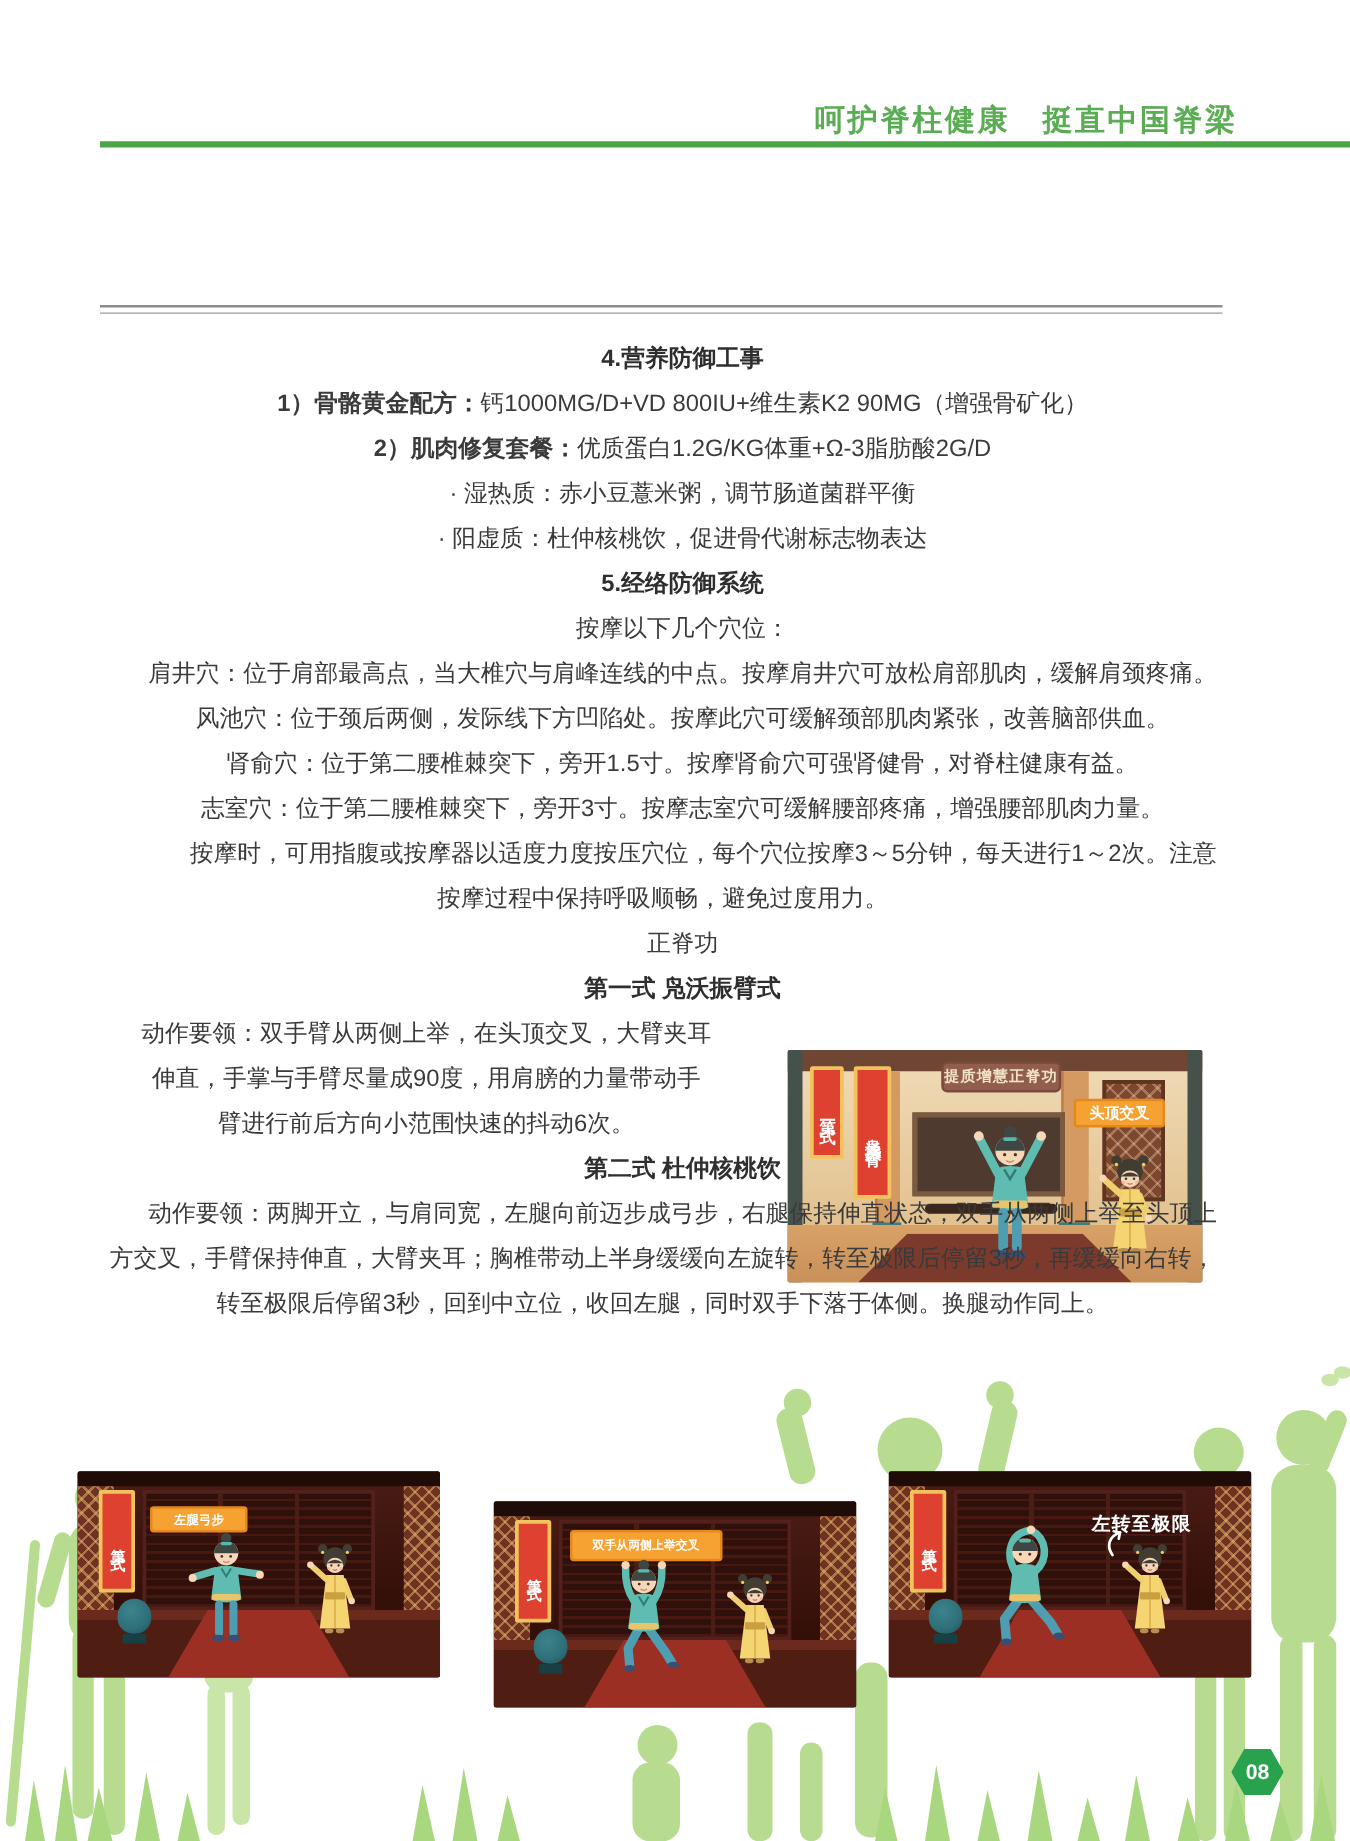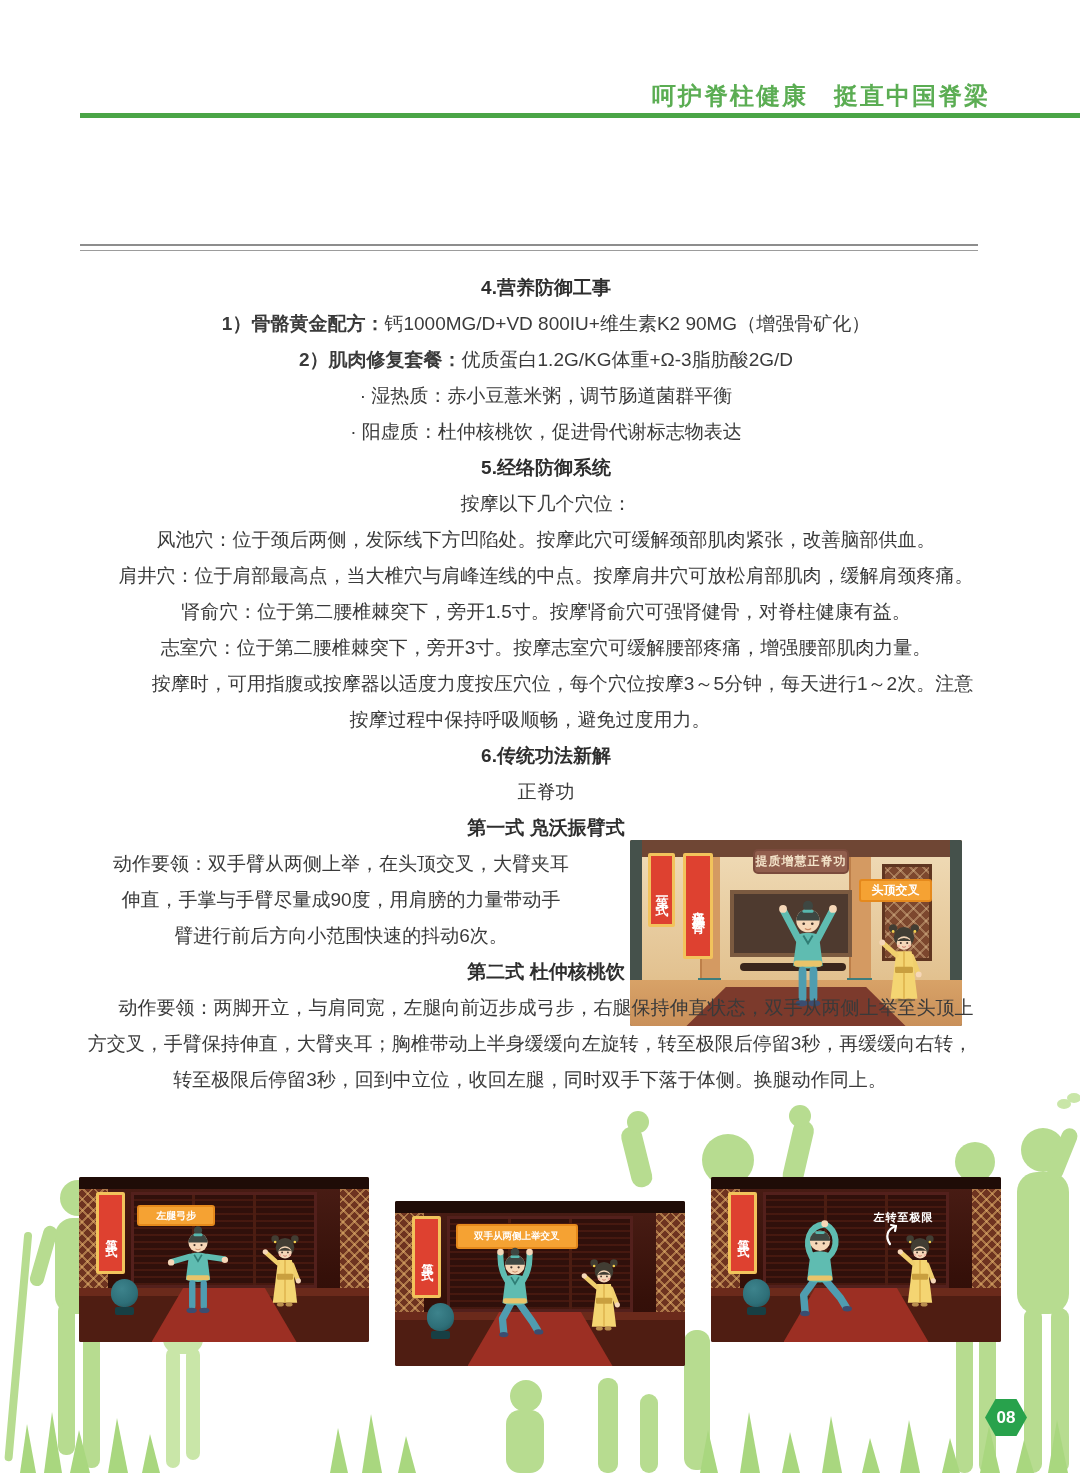--- a/index.html
+++ b/index.html
@@ -47,41 +47,41 @@
   .fa-tag{left:69%;top:21%;width:22%;height:12.5%;background:#f5a233;border:2px solid #e5891c;
      border-radius:3px;color:#fff;font-size:12px;font-weight:700;display:flex;
      align-items:center;justify-content:center;}
   .vscroll{background:#de4130;border:3px solid #f2c35c;color:#fff;font-weight:700;
      writing-mode:vertical-rl;text-orientation:upright;display:flex;align-items:center;
      justify-content:center;letter-spacing:3px;border-radius:2px;}
   .fa-s1{left:5.5%;top:7%;width:8%;height:40%;font-size:13px;}
   .fa-s2{left:16%;top:7%;width:9%;height:57%;font-size:13px;}
   
   .figB{width:290px;height:165px;background:linear-gradient(#4a1d15,#351009 60%,#2c0c08);}
-  #figB1{left:79px;top:1177px;} #figB2{left:395px;top:1177px;margin-top:24px;} #figB3{left:711px;top:1177px;}
+  #figB1{left:62px;top:1177px;} #figB2{left:395px;top:1177px;margin-top:24px;} #figB3{left:711px;top:1177px;}
   .fb-beam{left:0;top:0;width:100%;height:7%;background:#1f0c07;}
   .fb-lat{top:7%;height:60%;width:10%;background:#6e3320;
      background-image:repeating-linear-gradient(45deg,rgba(232,183,111,.5) 0 2px,transparent 2px 8px),
                       repeating-linear-gradient(-45deg,rgba(232,183,111,.5) 0 2px,transparent 2px 8px);}
   .fb-doors{left:18%;top:9%;width:64%;height:58%;background:#30100b;border:3px solid #53201c;
      background-image:linear-gradient(90deg,transparent 0 32%,#4c1d12 32% 34%,transparent 34% 66%,#4c1d12 66% 68%,transparent 68%),
                       repeating-linear-gradient(0deg,rgba(150,55,32,.22) 0 2px,transparent 2px 7px);}
   .fb-floorline{left:0;top:67%;width:100%;height:5%;background:#6b2a1b;}
   .fb-floor{left:0;top:72%;width:100%;height:28%;background:#4f1d12;}
   .fb-carpet{left:25%;top:67%;width:50%;height:33%;background:#9c2f23;
      clip-path:polygon(22% 0,78% 0,100% 100%,0 100%);}
   .fb-scroll{left:6%;top:9%;width:10%;height:50%;font-size:12px;}
   .fb-vase{left:11%;top:62%;width:9.5%;height:17%;background:radial-gradient(circle at 40% 35%,#3d838c,#2e6f78 60%,#1f4f55);
      border-radius:50% 50% 46% 46%;}
   .fb-vbase{left:12.5%;top:78.5%;width:6.5%;height:5%;background:#173f44;border-radius:2px;}
   .fb-tag{background:#f5a233;border:2px solid #e5891c;border-radius:3px;color:#fff;font-weight:700;
      display:flex;align-items:center;justify-content:center;}
   #figB1 .fb-tag{left:20%;top:17%;width:27%;height:13%;font-size:10px;}
   #figB2 .fb-tag{left:21%;top:14%;width:42%;height:15%;font-size:9.5px;}
-  .fb-note{left:56%;top:20%;color:#ffffff;font-size:11px;font-weight:700;letter-spacing:1px;}
+  .fb-note{left:56%;top:20%;color:#ffffff;font-size:15px;font-weight:700;letter-spacing:1px;}
   .fb-arrow{left:59%;top:28%;}
   .fig-person{position:absolute;}
   
   #page-badge{position:absolute;left:985px;top:1399px;width:42px;height:37px;background:#28a24c;
      clip-path:polygon(25% 0,75% 0,100% 50%,75% 100%,25% 100%,0 50%);color:#fff;font-size:17px;
      font-weight:700;display:flex;align-items:center;justify-content:center;z-index:6;}
 </style>
 </head>
 <body>
 
@@ -261,26 +261,25 @@
   <div id="rule-gray"></div>
 
   <main id="doc">
     <h3 class="h ind">4.营养防御工事</h3>
     <p class="ind"><span class="b">1）骨骼黄金配方：</span><span>钙1000MG/D+VD 800IU+维生素K2 90MG（增强骨矿化）</span></p>
     <p class="ind"><span class="b">2）肌肉修复套餐：</span><span>优质蛋白1.2G/KG体重+Ω-3脂肪酸2G/D</span></p>
     <p class="ind">· 湿热质：赤小豆薏米粥，调节肠道菌群平衡</p>
     <p class="ind">· 阳虚质：杜仲核桃饮，促进骨代谢标志物表达</p>
     <h3 class="h ind">5.经络防御系统</h3>
     <p class="ind">按摩以下几个穴位：</p>
+    <p class="ind">肩井穴：位于肩部最高点，当大椎穴与肩峰连线的中点。按摩肩井穴可放松肩部肌肉，缓解肩颈疼痛。</p>
     <p class="ind">风池穴：位于颈后两侧，发际线下方凹陷处。按摩此穴可缓解颈部肌肉紧张，改善脑部供血。</p>
-    <p class="ind">肩井穴：位于肩部最高点，当大椎穴与肩峰连线的中点。按摩肩井穴可放松肩部肌肉，缓解肩颈疼痛。</p>
     <p class="ind">肾俞穴：位于第二腰椎棘突下，旁开1.5寸。按摩肾俞穴可强肾健骨，对脊柱健康有益。</p>
     <p class="ind">志室穴：位于第二腰椎棘突下，旁开3寸。按摩志室穴可缓解腰部疼痛，增强腰部肌肉力量。</p>
     <p class="findent">按摩时，可用指腹或按摩器以适度力度按压穴位，每个穴位按摩3～5分钟，每天进行1～2次。注意按摩过程中保持呼吸顺畅，避免过度用力。</p>
-    <h3 class="h ind">6.传统功法新解</h3>
     <p class="ind">正脊功</p>
     <h3 class="h ind">第一式 凫沃振臂式</h3>
     <p class="ind form1-text">动作要领：双手臂从两侧上举，在头顶交叉，大臂夹耳伸直，手掌与手臂尽量成90度，用肩膀的力量带动手臂进行前后方向小范围快速的抖动6次。</p>
     <h3 class="h ind mt8">第二式 杜仲核桃饮</h3>
     <p class="findent2">动作要领：两脚开立，与肩同宽，左腿向前迈步成弓步，右腿保持伸直状态，双手从两侧上举至头顶上方交叉，手臂保持伸直，大臂夹耳；胸椎带动上半身缓缓向左旋转，转至极限后停留3秒，再缓缓向右转，转至极限后停留3秒，回到中立位，收回左腿，同时双手下落于体侧。换腿动作同上。</p>
   </main>
 
   <div id="figA" class="panel">
     <div class="fa-top"></div>
     <div class="fa-dark-l"></div>

